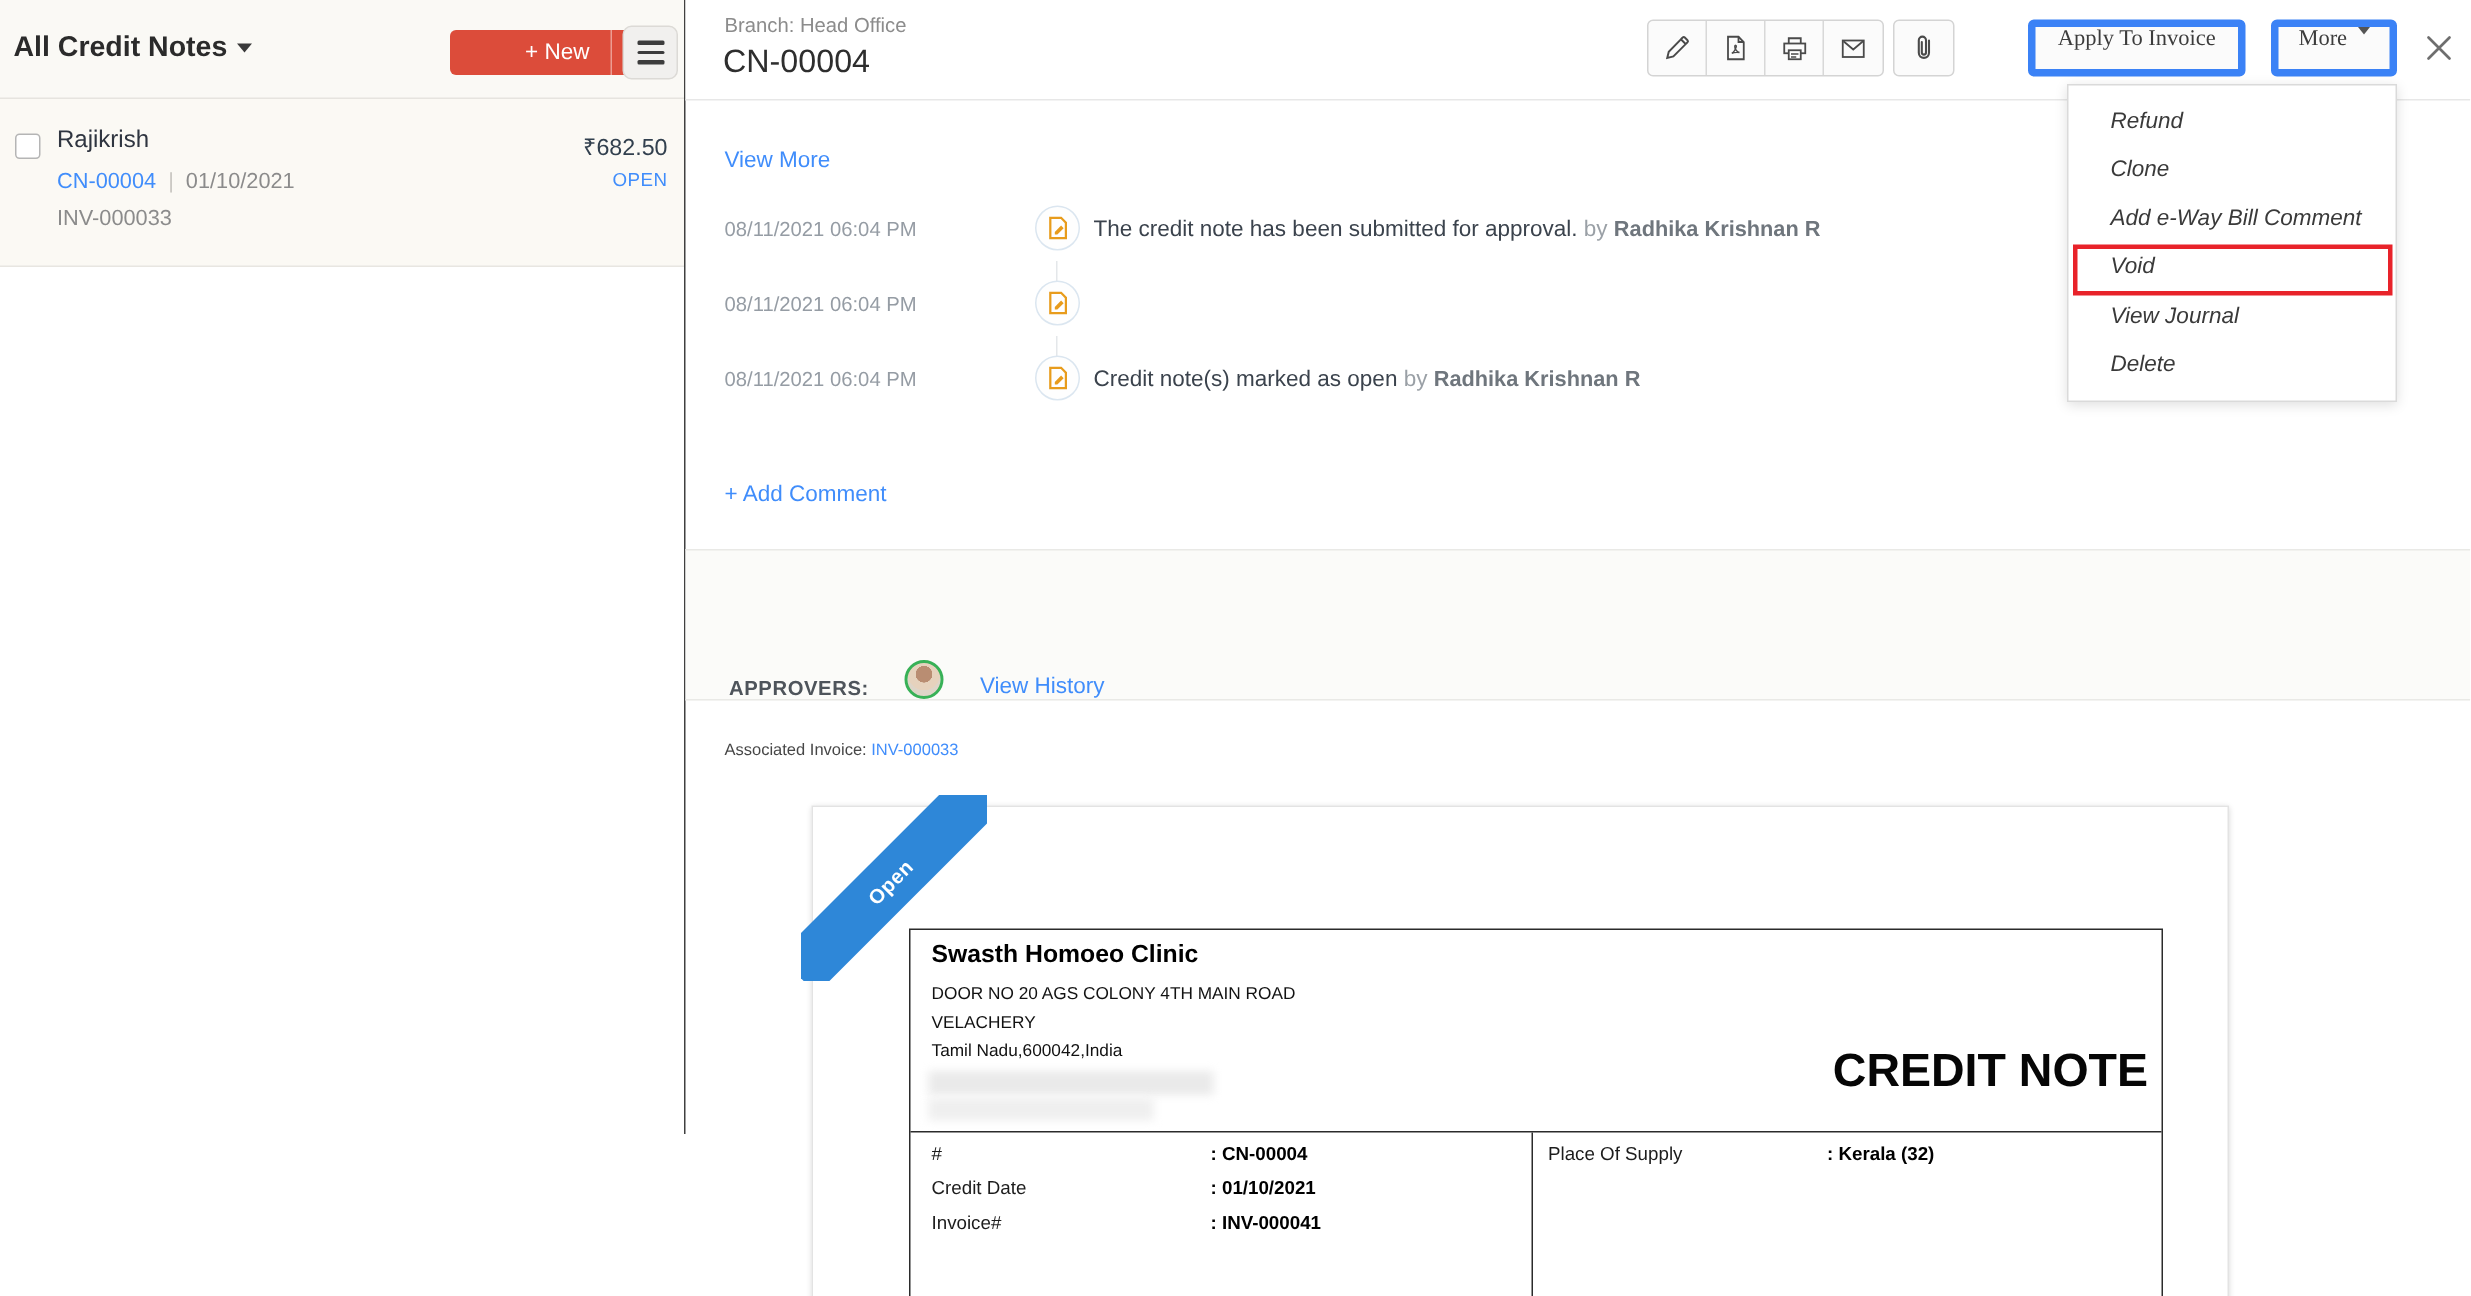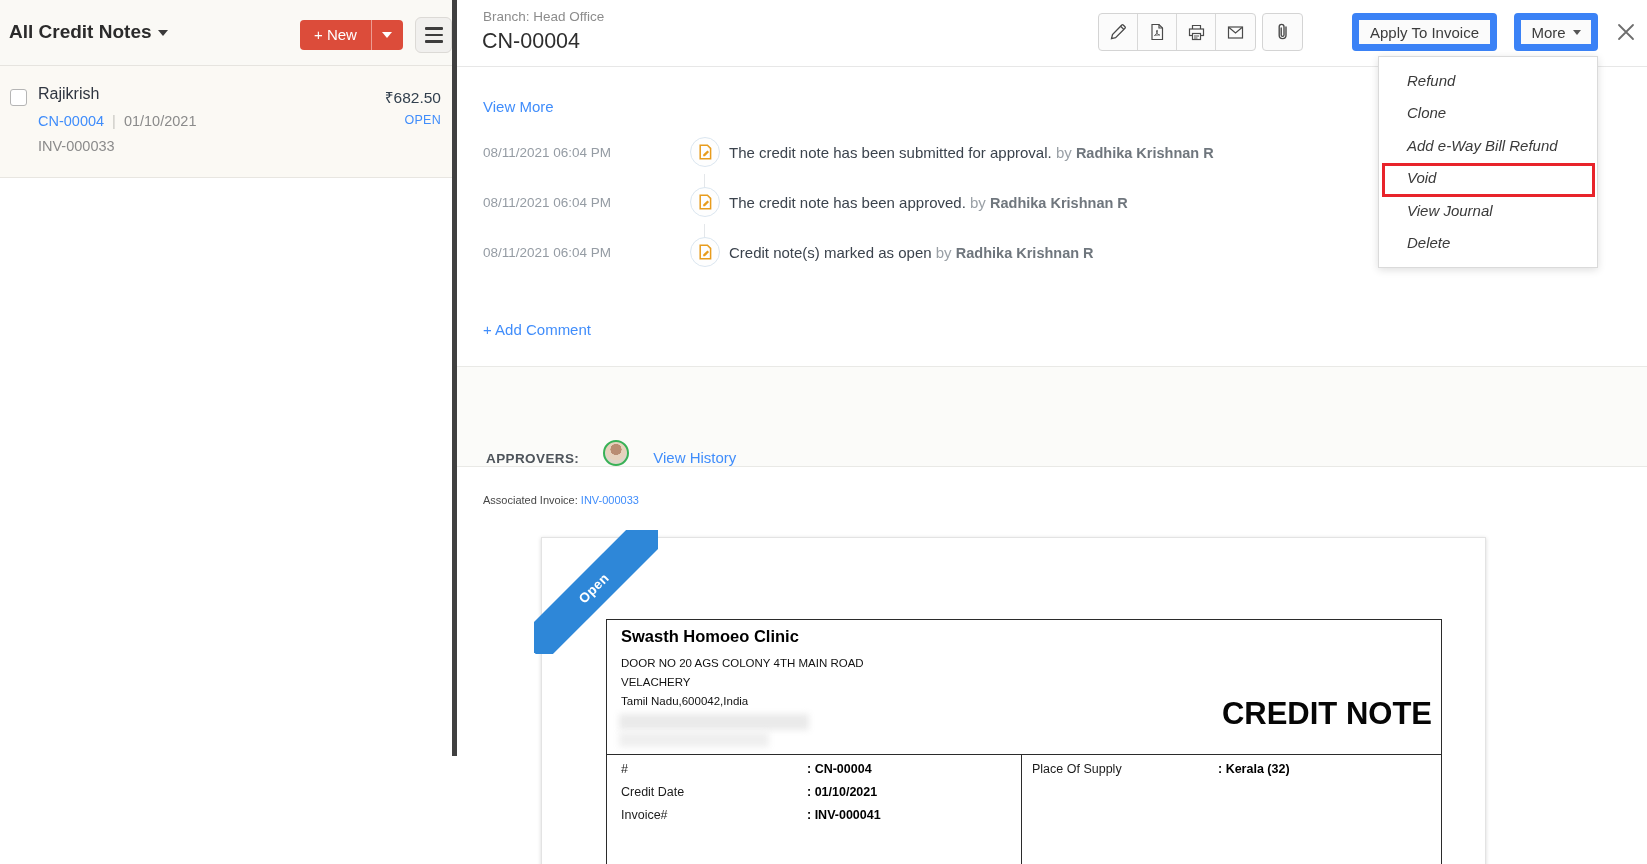--- a/index.html
+++ b/index.html
@@ -3,25 +3,25 @@
 <meta charset="utf-8">
 <style>
   * { margin:0; padding:0; box-sizing:border-box; }
   html,body { background:#fff; }
   .app {
     position:relative; width:1647px; height:864px; overflow:hidden;
     font-family:"Liberation Sans", sans-serif; background:#fff; color:#333;
   }
 
   
-  .sidebar { position:absolute; left:0; top:0; width:457px; height:756px; background:#fff; border-right:5px solid #404040; }
+  .sidebar { position:absolute; left:0; top:0; width:457px; height:756px; background:#fff; border-right:1px solid #404040; }
   .sidebar-header { position:absolute; left:0; top:0; width:100%; height:66px; background:#faf9f5; border-bottom:1px solid #e6e4df; }
   .sb-title { position:absolute; left:9px; top:21px; font-size:19px; font-weight:600; color:#2b2b2b; cursor:pointer; }
   .sb-title .caret { display:inline-block; margin-left:6px; vertical-align:2px; width:0; height:0; border-left:5px solid transparent; border-right:5px solid transparent; border-top:6px solid #3a3a3a; }
-  .new-btn { position:absolute; left:300px; top:20px; height:30px; display:flex; border-radius:4px; overflow:hidden; background:#dc4c3a; color:#fff; cursor:pointer; }
+  .new-btn { position:absolute; left:300px; top:20px; height:30px; display:flex; border-radius:4px; overflow:hidden; background:#dc4c3a; color:#fff; cursor:pointer;padding-left:36px; }
   .new-btn .main { padding:0 14px; line-height:30px; font-size:15px; }
   .new-btn .split { width:32px; border-left:1px solid rgba(255,255,255,.45); display:flex; align-items:center; justify-content:center; }
   .new-btn .caret-w { width:0;height:0;border-left:5px solid transparent;border-right:5px solid transparent;border-top:6px solid #fff; }
   .hamburger-btn { position:absolute; left:415px; top:17px; width:37px; height:36px; background:#f1f0ee; border:1px solid #dcdad6; border-radius:6px; display:flex; flex-direction:column; justify-content:center; align-items:center; gap:4px; cursor:pointer; }
   .hamburger-btn i { width:18px; height:2.4px; background:#3c3c3c; border-radius:1px; }
 
   .list-item { position:absolute; left:0; top:66px; width:100%; height:112px; background:#fbf9f4; border-bottom:1px solid #e8e6e1; cursor:pointer; }
   .cb { position:absolute; left:10px; top:23px; width:17px; height:17px; border:1.5px solid #b5b5b5; border-radius:3px; background:#fff; cursor:pointer; }
   .li-name { position:absolute; left:38px; top:19px; font-size:16px; font-weight:500; color:#2f3540; }
   .li-row2 { position:absolute; left:38px; top:47px; font-size:14.5px; }
@@ -35,21 +35,21 @@
   
   .main-header { position:absolute; left:457px; top:0; width:1190px; height:67px; background:#fff; border-bottom:1px solid #e7e7e7; }
   .branch { position:absolute; left:483px; top:9px; font-size:13.5px; color:#8c8c8c;text-align:right; }
   .page-title { position:absolute; left:482px; top:29px; font-size:21.5px; font-weight:500; color:#2e2e2e; }
 
   .tool-group { position:absolute; left:1098px; top:13px; height:38px; display:flex; border:1px solid #d4d4d4; border-radius:4px; background:#fbfbfb; overflow:hidden; }
   .tool-btn { width:39px; height:100%; display:flex; align-items:center; justify-content:center; border-right:1px solid #d8d8d8; cursor:pointer; }
   .tool-btn:last-child { border-right:none; }
   .solo-btn { position:absolute; top:13px; height:38px; border:1px solid #d4d4d4; border-radius:4px; background:#fbfbfb; display:flex; align-items:center; justify-content:center; cursor:pointer; }
   .clip-pos { left:1262px; width:41px; }
-  .text-btn { position:absolute; top:13px; height:38px; border:7px solid #3b82f6; border-radius:4px; background:#fbfbfb; font-size:15px; color:#3c3c3c; display:flex; align-items:center; justify-content:center; gap:7px; cursor:pointer; }
+  .text-btn { position:absolute; top:13px; height:38px; border:5px solid #3b82f6; border-radius:4px; background:#fbfbfb; font-size:15px; color:#3c3c3c; display:flex; justify-content:center; gap:7px; cursor:pointer;font-family:Liberation Serif, serif; }
   .apply-pos { left:1352px; width:145px; }
   .more-pos { left:1514px; width:84px; }
   .caret-d { width:0;height:0;border-left:4.5px solid transparent;border-right:4.5px solid transparent;border-top:5.5px solid #555; }
   .close-btn { position:absolute; left:1611px; top:17px; width:30px; height:30px; display:flex; align-items:center; justify-content:center; cursor:pointer; }
 
   
   .dropdown { position:absolute; left:1378px; top:56px; width:220px; background:#fff; border:1px solid #dadada; box-shadow:0 2px 8px rgba(0,0,0,.13); padding:8px 0; z-index:60; }
   .menu-item { height:32.4px; line-height:32.4px; padding-left:28px; font-size:15px; color:#3a3a3a; cursor:pointer; white-space:nowrap;font-style:italic; }
   .void-annotation { position:absolute; left:3px; top:106px; width:213px; height:34px; border:3.5px solid #e8232a; pointer-events:none; }
 
@@ -180,21 +180,21 @@
 
   <div class="close-btn">
     <svg width="22" height="22" viewBox="0 0 22 22">
         <path d="M4 4l14 14M18 4L4 18" stroke="#6e6e6e" stroke-width="1.8" stroke-linecap="round"></path>
       </svg>
   </div>
 
   <div class="dropdown">
     <div class="menu-item">Refund</div>
     <div class="menu-item">Clone</div>
-    <div class="menu-item">Add e-Way Bill Refund</div>
+    <div class="menu-item">Add e-Way Bill Comment</div>
     <div class="menu-item">Void</div>
     <div class="menu-item">View Journal</div>
     <div class="menu-item">Delete</div>
     <div class="void-annotation"></div>
   </div>
 
   <div class="view-more">View More</div>
 
   <div class="timeline">
     <div class="t-line" style="top:47px;"></div>
@@ -215,25 +215,20 @@
       </div>
     </div>
 
     <div class="t-row">
       <div class="t-time">08/11/2021 06:04 PM</div>
       <div class="t-icon">
         <svg width="15" height="16" viewBox="0 0 15 16">
             <path d="M2.2 1.2h7.2l3.2 3.2v10.4H2.2z" fill="none" stroke="#e89c1c" stroke-width="1.5"></path>
             <path d="M5.2 10.6l4.2-4.2 1.7 1.7-4.2 4.2H5.2z" fill="#e89c1c"></path>
           </svg>
-      </div>
-      <div class="t-text">
-        <span>The credit note has been approved.</span>
-        <span class="t-by">by</span>
-        <span class="t-author">Radhika Krishnan R</span>
       </div>
     </div>
 
     <div class="t-row">
       <div class="t-time">08/11/2021 06:04 PM</div>
       <div class="t-icon">
         <svg width="15" height="16" viewBox="0 0 15 16">
             <path d="M2.2 1.2h7.2l3.2 3.2v10.4H2.2z" fill="none" stroke="#e89c1c" stroke-width="1.5"></path>
             <path d="M5.2 10.6l4.2-4.2 1.7 1.7-4.2 4.2H5.2z" fill="#e89c1c"></path>
           </svg>

